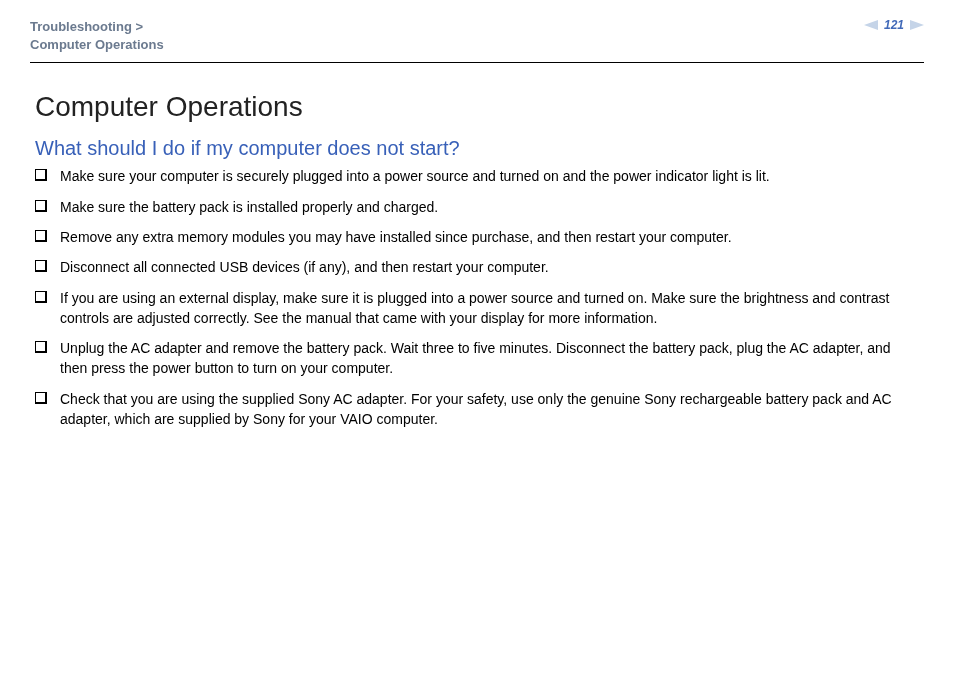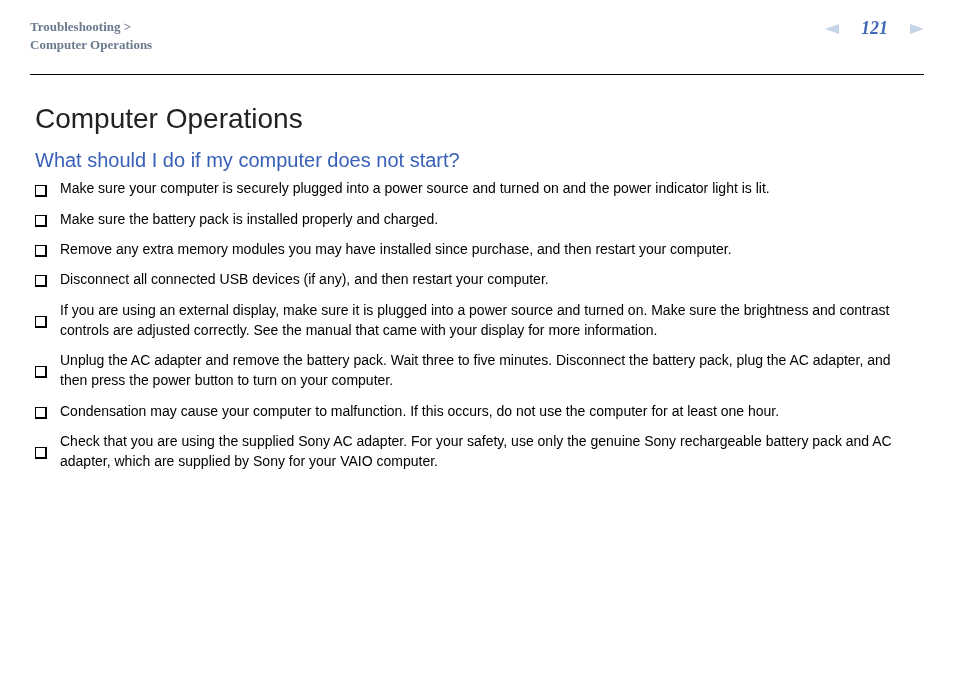--- a/index.html
+++ b/index.html
@@ -8,29 +8,28 @@
       box-sizing: border-box;
     }
     body {
       font-family: Arial, Helvetica, sans-serif;
       background: #fff;
       width: 954px;
       height: 674px;
       position: relative;
     }
     .header {
-      padding: 18px 30px 20px 30px;
+      padding: 18px 30px 8px 30px;
       display: flex;
       justify-content: space-between;
       align-items: flex-start;
       border-bottom: 1px solid #000;
       margin: 0 30px;
       padding-left: 0;
       padding-right: 0;
-      font-family: Liberation Serif, serif;
     }
     .breadcrumb {
       color: #6b7a8f;
       font-size: 13px;
       font-weight: bold;
       line-height: 1.4;
     }
     .page-nav {
       display: flex;
       align-items: center;
@@ -47,22 +46,22 @@
       width: 0;
       height: 0;
       border-top: 5px solid transparent;
       border-bottom: 5px solid transparent;
       border-left: 14px solid #c5d4e8;
     }
     .page-number {
       color: #4169b8;
       font-weight: bold;
       font-style: italic;
-      font-size: 18px;
-      margin: 0 18px;
+      font-size: 12px;
+      margin: 0 2px;
     }
     .content {
       padding: 28px 35px 20px 35px;
     }
     .page-title {
       font-size: 28px;
       font-weight: normal;
       color: #222;
       margin-bottom: 14px;
     }
@@ -70,21 +69,21 @@
       color: #3860b8;
       font-size: 20px;
       font-weight: normal;
       margin-bottom: 6px;
     }
     .bullet-list {
       list-style: none;
     }
     .bullet-list li {
       display: flex;
-      align-items: center;
+      align-items: flex-start;
       margin-bottom: 10px;
       font-size: 14px;
       line-height: 1.45;
       color: #000;
     }
     .bullet {
       flex-shrink: 0;
       width: 11px;
       height: 11px;
       border: 1.5px solid #000;
@@ -144,20 +143,16 @@
     <li>
         <span class="bullet"></span>
         <span class="bullet-text">If you are using an external display, make sure it is plugged into a power source and turned on. Make sure the brightness and contrast controls are adjusted correctly. See the manual that came with your display for more information.</span>
       </li>
     <li>
         <span class="bullet"></span>
         <span class="bullet-text">Unplug the AC adapter and remove the battery pack. Wait three to five minutes. Disconnect the battery pack, plug the AC adapter, and then press the power button to turn on your computer.</span>
       </li>
     <li>
         <span class="bullet"></span>
-        <span class="bullet-text">Condensation may cause your computer to malfunction. If this occurs, do not use the computer for at least one hour.</span>
-      </li>
-    <li>
-        <span class="bullet"></span>
         <span class="bullet-text">Check that you are using the supplied Sony AC adapter. For your safety, use only the genuine Sony rechargeable battery pack and AC adapter, which are supplied by Sony for your VAIO computer.</span>
       </li>
   </ul>
 </div>
 
 </body></html>

